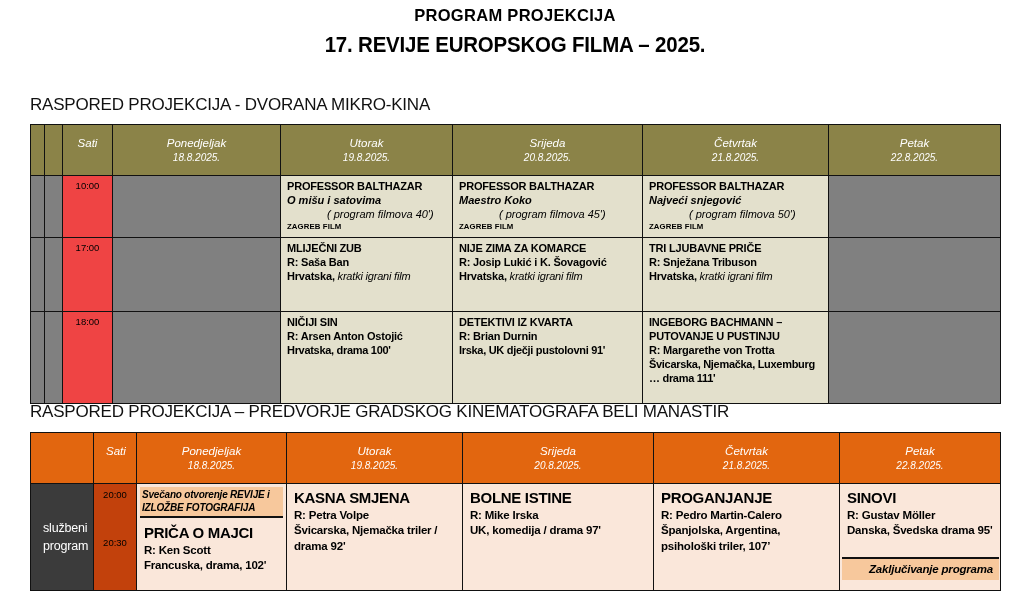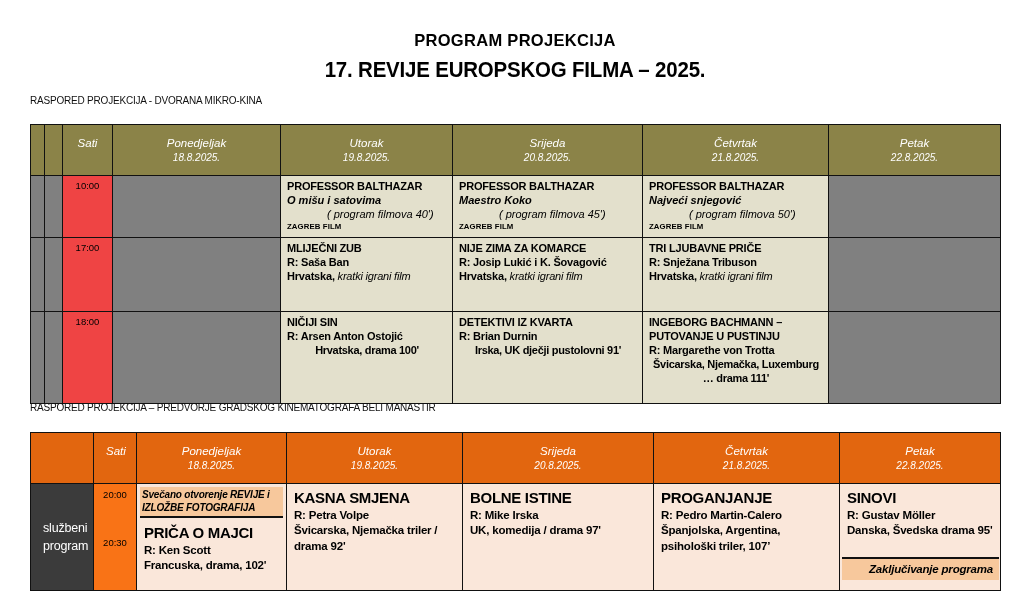--- a/index.html
+++ b/index.html
@@ -8,39 +8,39 @@
     width: 1030px;
     height: 595px;
     background: #ffffff;
     font-family: "Liberation Sans", sans-serif;
     color: #000000;
     overflow: hidden;
   }
   .page { position: relative; width: 1030px; height: 595px; padding: 0; }
 
   
-  .title-block { text-align: center; padding-top: 31px; }
+  .title-block { text-align: center; padding-top: 6px; }
   .title-line1 {
     font-family: "Liberation Sans", sans-serif;
     font-weight: bold;
     font-size: 16.5px;
     letter-spacing: 0.3px;
   }
   .title-line2 {
     font-family: "Liberation Sans", sans-serif;
     font-weight: bold;
     font-size: 22px;
     letter-spacing: -0.2px;
     margin-top: 7px;
     transform: scaleX(0.93);
   }
 
   .section-heading {
     font-family: "Liberation Sans", sans-serif;
-    font-size: 10px;
+    font-size: 17px;
     font-weight: 400;
     color: #111;
     letter-spacing: -0.2px;
   }
   #sec1-heading { position: absolute; left: 30px; top: 95px; }
   #sec2-heading { position: absolute; left: 30px; top: 402px; }
 
   
   table.sched {
     position: absolute;
@@ -85,37 +85,37 @@
   #table-mikro td.empty-cell { background: #808080; }
 
   .f-title { font-size: 11px; font-weight: bold; letter-spacing: -0.2px; display:block; }
   .f-sub   { font-size: 11px; font-weight: bold; font-style: italic; display:block; }
   .f-prog  { font-size: 11px; font-style: italic; display:block;margin-left:40px; }
   .f-small { font-size: 7.8px; font-weight: bold; display:block; letter-spacing: 0.1px; }
   .f-line  { font-size: 11px; font-weight: bold; display:block; letter-spacing: -0.2px; }
   .f-line-mix { font-size: 11px; display:block; letter-spacing: -0.2px; }
   .f-line-mix b { font-weight: bold; }
   .f-line-mix i { font-style: italic; }
-  .f-plain { font-size: 11px; font-weight: bold; display:block; letter-spacing: -0.3px; text-align: center; }
+  .f-plain { font-size: 11px; font-weight: bold; display:block; letter-spacing: -0.3px; }
 
   
   #table-predvorje { left: 30px; top: 432px; width: 970px; }
   #table-predvorje .hdr { background: #e2660f; }
   #table-predvorje .hdr-blank { background: #e2660f; }
   #table-predvorje td.label-cell {
     background: #3b3b3b;
     color: #ffffff;
     font-size: 12.5px;
     text-align: center;
     vertical-align: middle;
     line-height: 1.5;
     letter-spacing: -0.2px;
   }
   #table-predvorje td.time-cell {
-    background: #f97316;
+    background: #c2410c;
     font-size: 9.5px;
     text-align: center;
     padding: 0;
   }
   #table-predvorje td.time-cell .t1 { display:block; margin-top: 5px; }
   #table-predvorje td.time-cell .t2 { display:block; margin-top: 37px; }
   #table-predvorje td.film-cell {
     background: #fae7da;
     padding: 4px 6px 4px 7px;
     line-height: 1.32;

